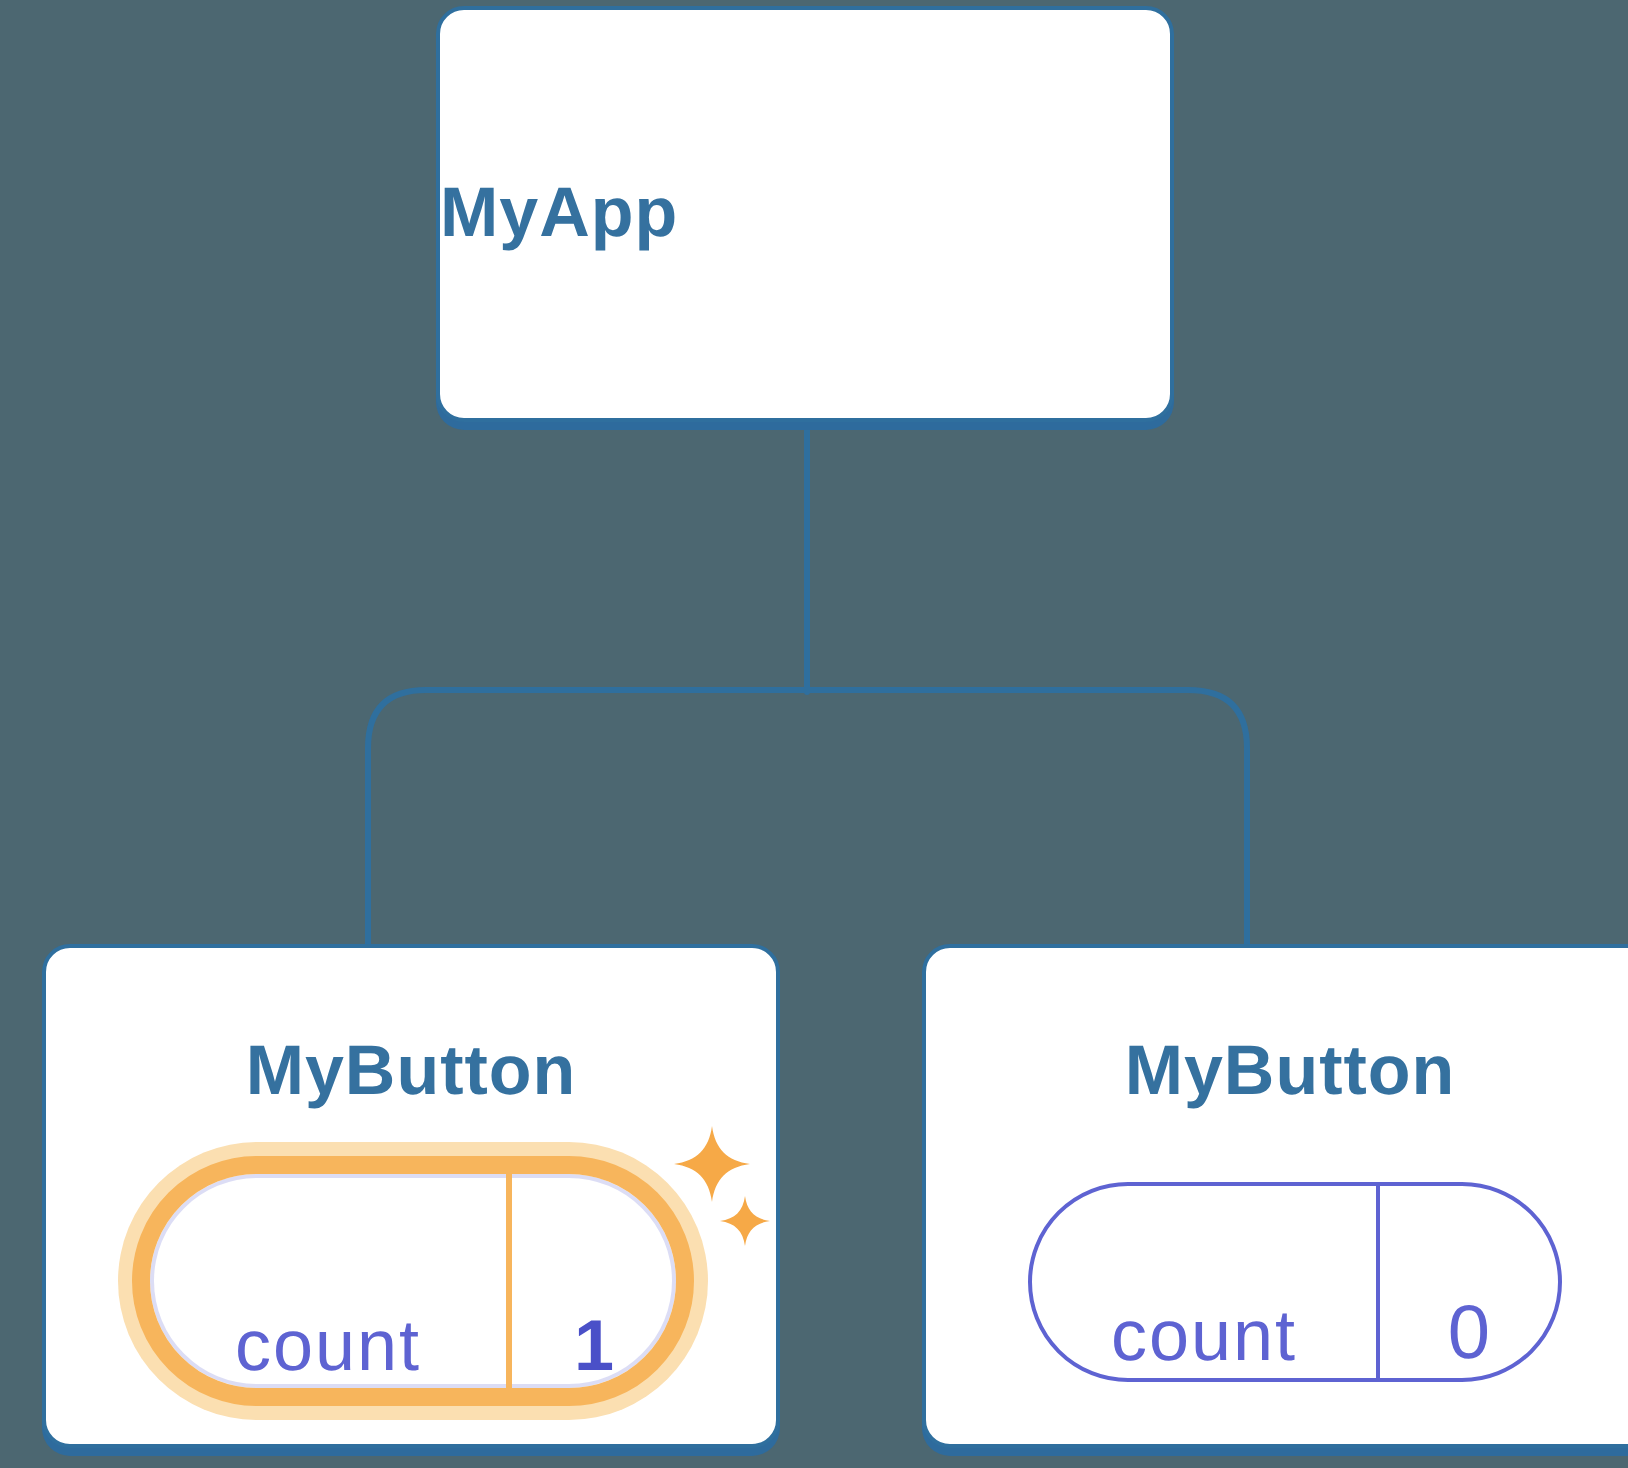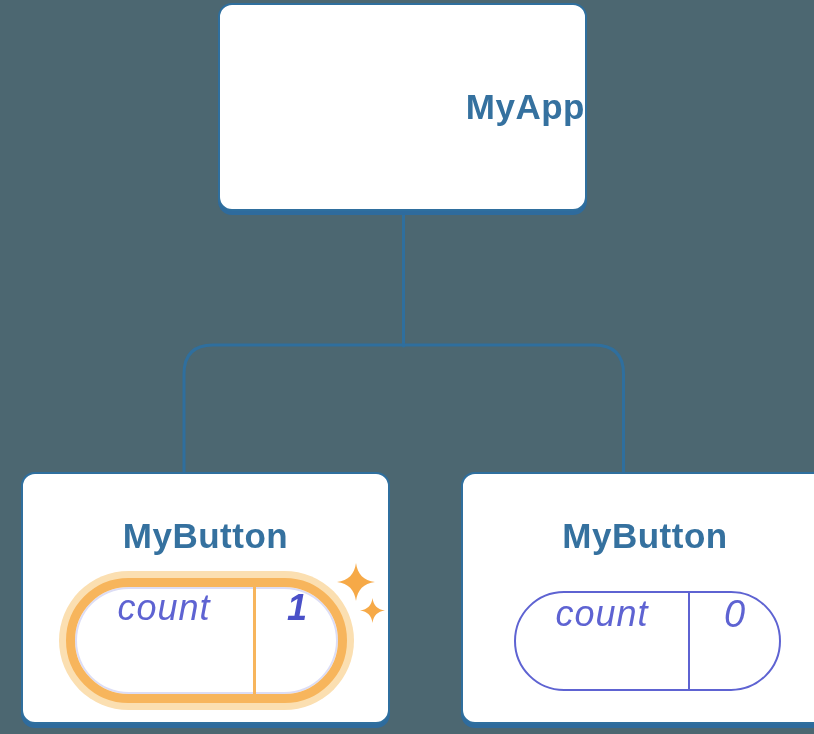--- a/index.html
+++ b/index.html
@@ -31,21 +31,21 @@
     position: absolute;
     background: var(--card-background, #FFFFFF);
     border: 2px solid var(--card-border, #2F6F9E);
     border-radius: 14px;
     box-shadow: 0 4px 0 0 var(--card-shadow, #2E6B9D);
     box-sizing: border-box;
   }
   .card-root {
     left: 218px; top: 3px;
     width: 369px; height: 208px;
-    display: flex; align-items: center; justify-content: flex-end;
+    display: flex; align-items: center; justify-content: flex-start;
   }
   .card-child { top: 472px; width: 369px; height: 252px; margin-left: 18px; }
   .card-child-left  { left: 3px; }
   .card-child-right { left: 443px; width: 368px; }
 
   .card-title {
     font-size: 35px;
     font-weight: 700;
     letter-spacing: 0.5px;
     color: var(--node-label, #35719F);
@@ -60,23 +60,22 @@
   
   .pill {
     position: absolute;
     background: #FFFFFF;
     box-sizing: border-box;
     display: flex;
     align-items: stretch;
   }
   .pill .cell {
     display: flex;
-    align-items: flex-start;
+    align-items: flex-end;
     justify-content: center;
-    font-style: italic;
   }
   .state-key {
     font-size: 36px;
     letter-spacing: 1px;
     color: var(--state-purple, #5E63D2);
   }
   .state-value {
     font-size: 38px;
     color: var(--state-purple, #5E63D2);
   }

